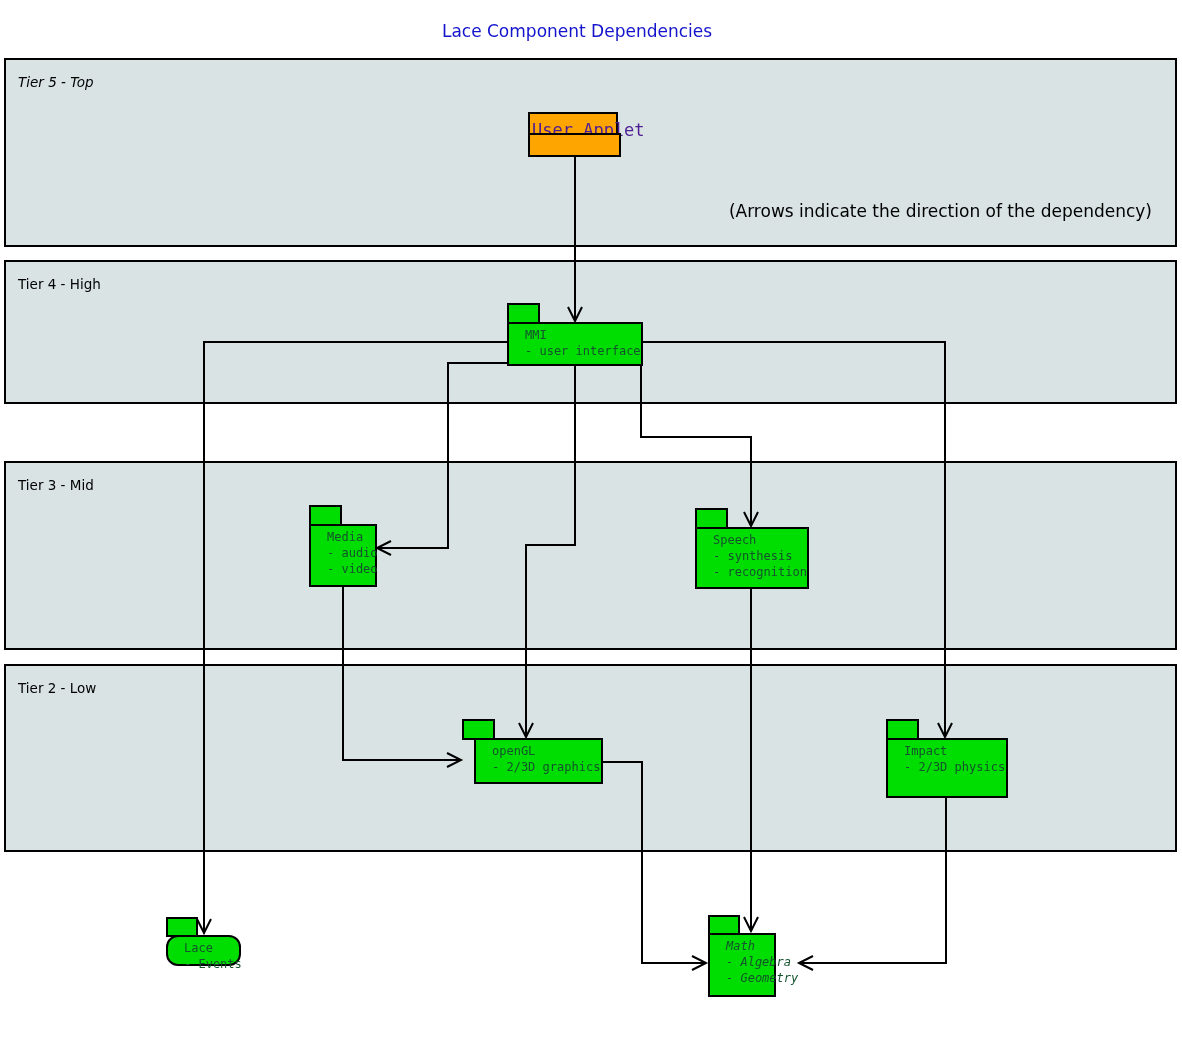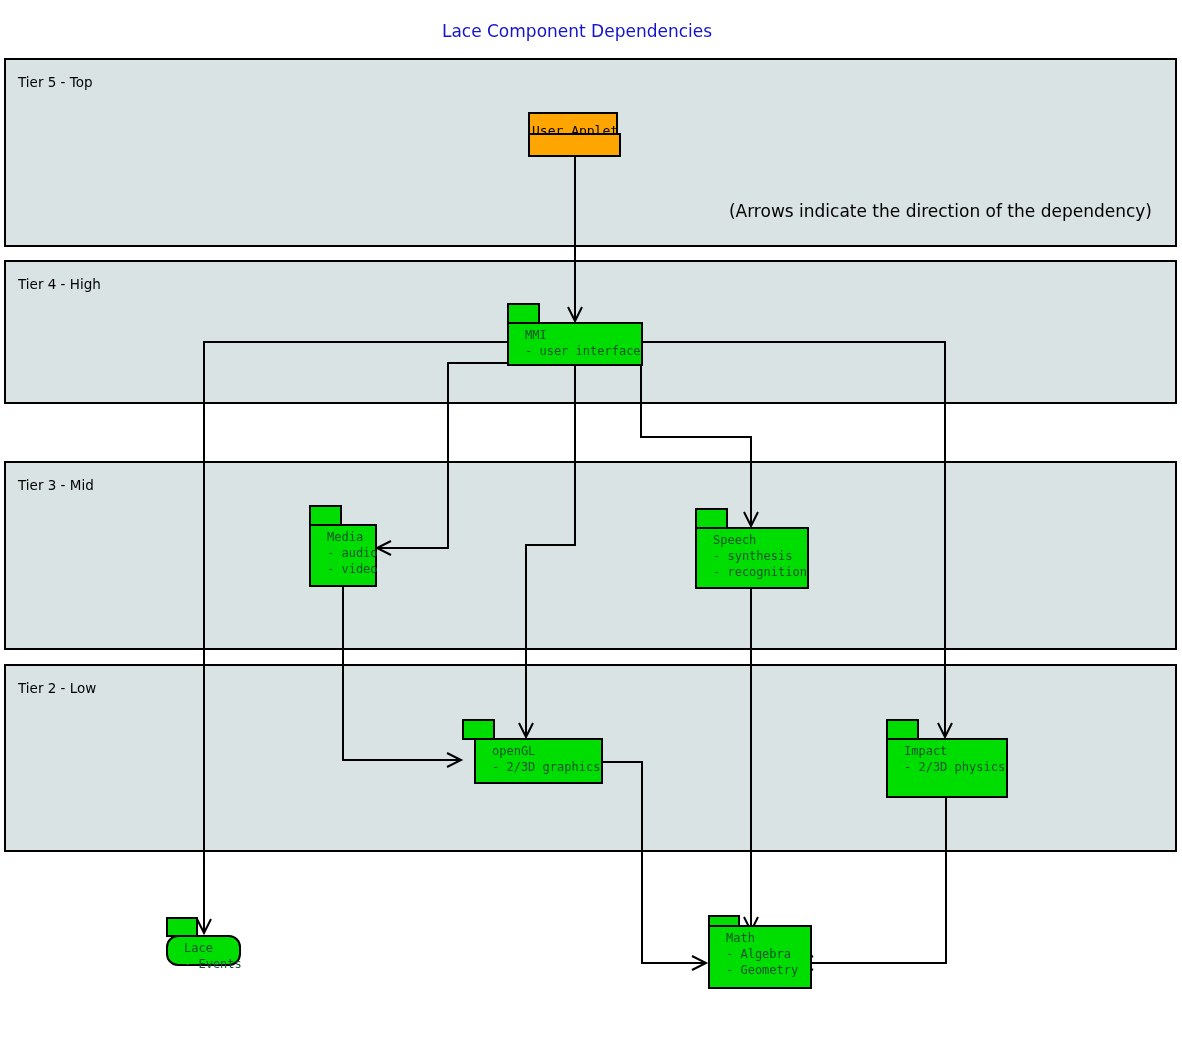--- a/index.html
+++ b/index.html
@@ -74,35 +74,35 @@
     border: 2px solid var(--ink);
     background: var(--green);
     padding: 3px 4px 0 16px;
     font-size: 12px;
     line-height: 16px;
     color: #14532d;
     white-space: nowrap;
   }
   .node.orange .tab, .node.orange .nbody { background: var(--orange); }
   .node.orange .tab {
-    font-size: 13px;
+    font-size: 17px;
     line-height: 17px;
     padding: 8px 2px;
     white-space: nowrap;
-    color: #000000;
+    color: #4c1d95;
   }
 </style>
 </head>
 <body>
 
 <div id="canvas">
 
   <div class="diagram-title">Lace Component Dependencies</div>
 
-  <div class="tier" style="top:58px;  height:189px;">
+  <div class="tier" style="top:58px;  height:189px;font-style:italic;">
     <div class="tier-label">Tier 5 - Top</div>
   </div>
   <div class="tier" style="top:260px; height:144px;">
     <div class="tier-label">Tier 4 - High</div>
   </div>
   <div class="tier" style="top:461px; height:189px;">
     <div class="tier-label">Tier 3 - Mid</div>
   </div>
   <div class="tier" style="top:664px; height:188px;">
     <div class="tier-label">Tier 2 - Low</div>
@@ -203,20 +203,20 @@
   <div class="node" style="left:166px; top:917px;">
     <div class="tab" style="width:32px; height:20px;"></div>
     <div class="nbody" style="top:18px; width:75px; height:31px;border-radius:12px;">
       <div>Lace</div>
       <div>- Events</div>
     </div>
   </div>
 
   <div class="node" style="left:708px; top:915px;">
     <div class="tab" style="width:32px; height:20px;"></div>
-    <div class="nbody" style="top:10px; width:104px; height:64px;">
+    <div class="nbody" style="top:18px; width:68px; height:64px;font-style:italic;">
       <div>Math</div>
       <div>- Algebra</div>
       <div>- Geometry</div>
     </div>
   </div>
 
 </div>
 
 </body></html>

